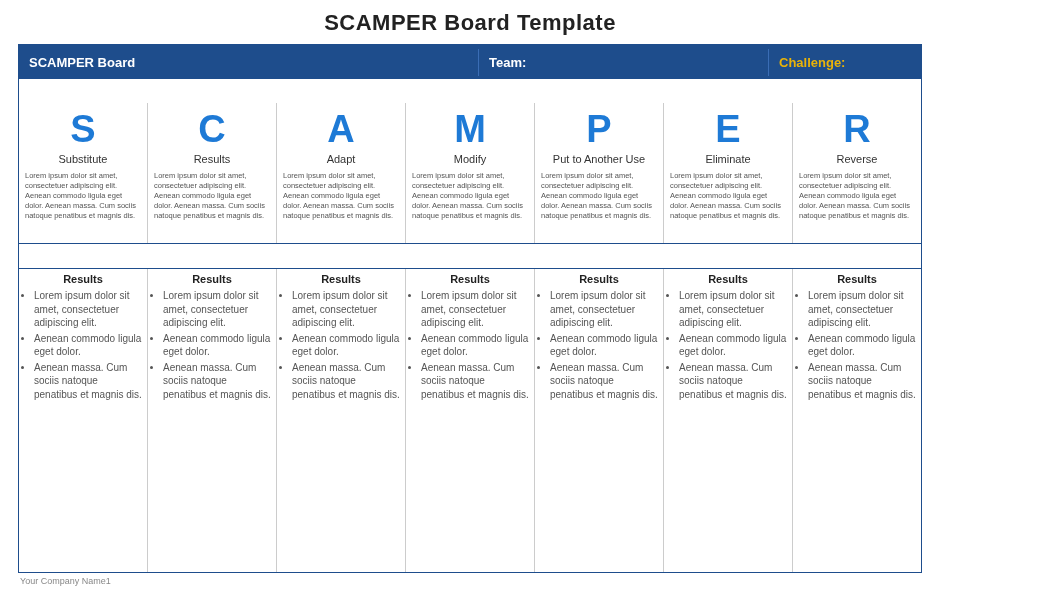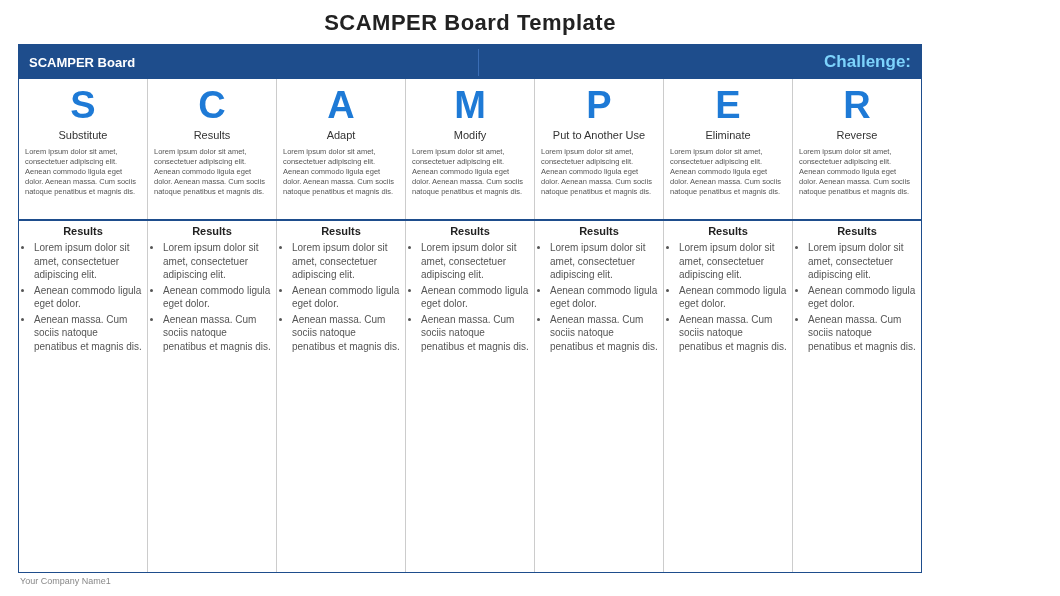--- a/index.html
+++ b/index.html
@@ -25,20 +25,21 @@
       font-weight: bold;
       color: #222;
       margin-bottom: 8px;
       letter-spacing: 0.5px;
     }
     .board-container {
       flex: 1;
       border: 1.5px solid #1e4d8c;
       display: flex;
       flex-direction: column;
+      gap: 24px;
     }
     
     .header-row {
       background: #1e4d8c;
       display: flex;
       min-height: 34px;
       align-items: center;
     }
     .header-board {
       flex: 0 0 460px;
@@ -51,25 +52,24 @@
     .header-team {
       flex: 0 0 290px;
       color: #fff;
       font-weight: bold;
       font-size: 13px;
       padding: 6px 10px;
       border-right: 1px solid #3a6db5;
     }
     .header-challenge {
       flex: 1;
-      color: #7dd3fc;
-      font-weight: bold;
-      font-size: 17px;
+      color: #eab308;
+      font-weight: bold;
+      font-size: 13px;
       padding: 6px 10px;
-      text-align: right;
     }
     
     .letters-row {
       display: flex;
       border-bottom: 1.5px solid #1e4d8c;
     }
     .letter-col {
       flex: 1;
       display: flex;
       flex-direction: column;
@@ -150,20 +150,21 @@
 <body>
 
 <div class="page">
 
   <div class="page-title">SCAMPER Board Template</div>
 
   <div class="board-container">
 
     <div class="header-row">
       <div class="header-board">SCAMPER Board</div>
+      <div class="header-team">Team:</div>
       <div class="header-challenge">Challenge:</div>
     </div>
 
     <div class="letters-row" id="letters-row">
     <div class="letter-col">
           <div class="big-letter">S</div>
           <div class="letter-label">Substitute</div>
           <div class="letter-desc">Lorem  ipsum dolor sit amet, consectetuer adipiscing elit. Aenean commodo ligula eget dolor. Aenean massa. Cum sociis natoque penatibus et magnis dis.</div>
         </div>
         <div class="letter-col">

